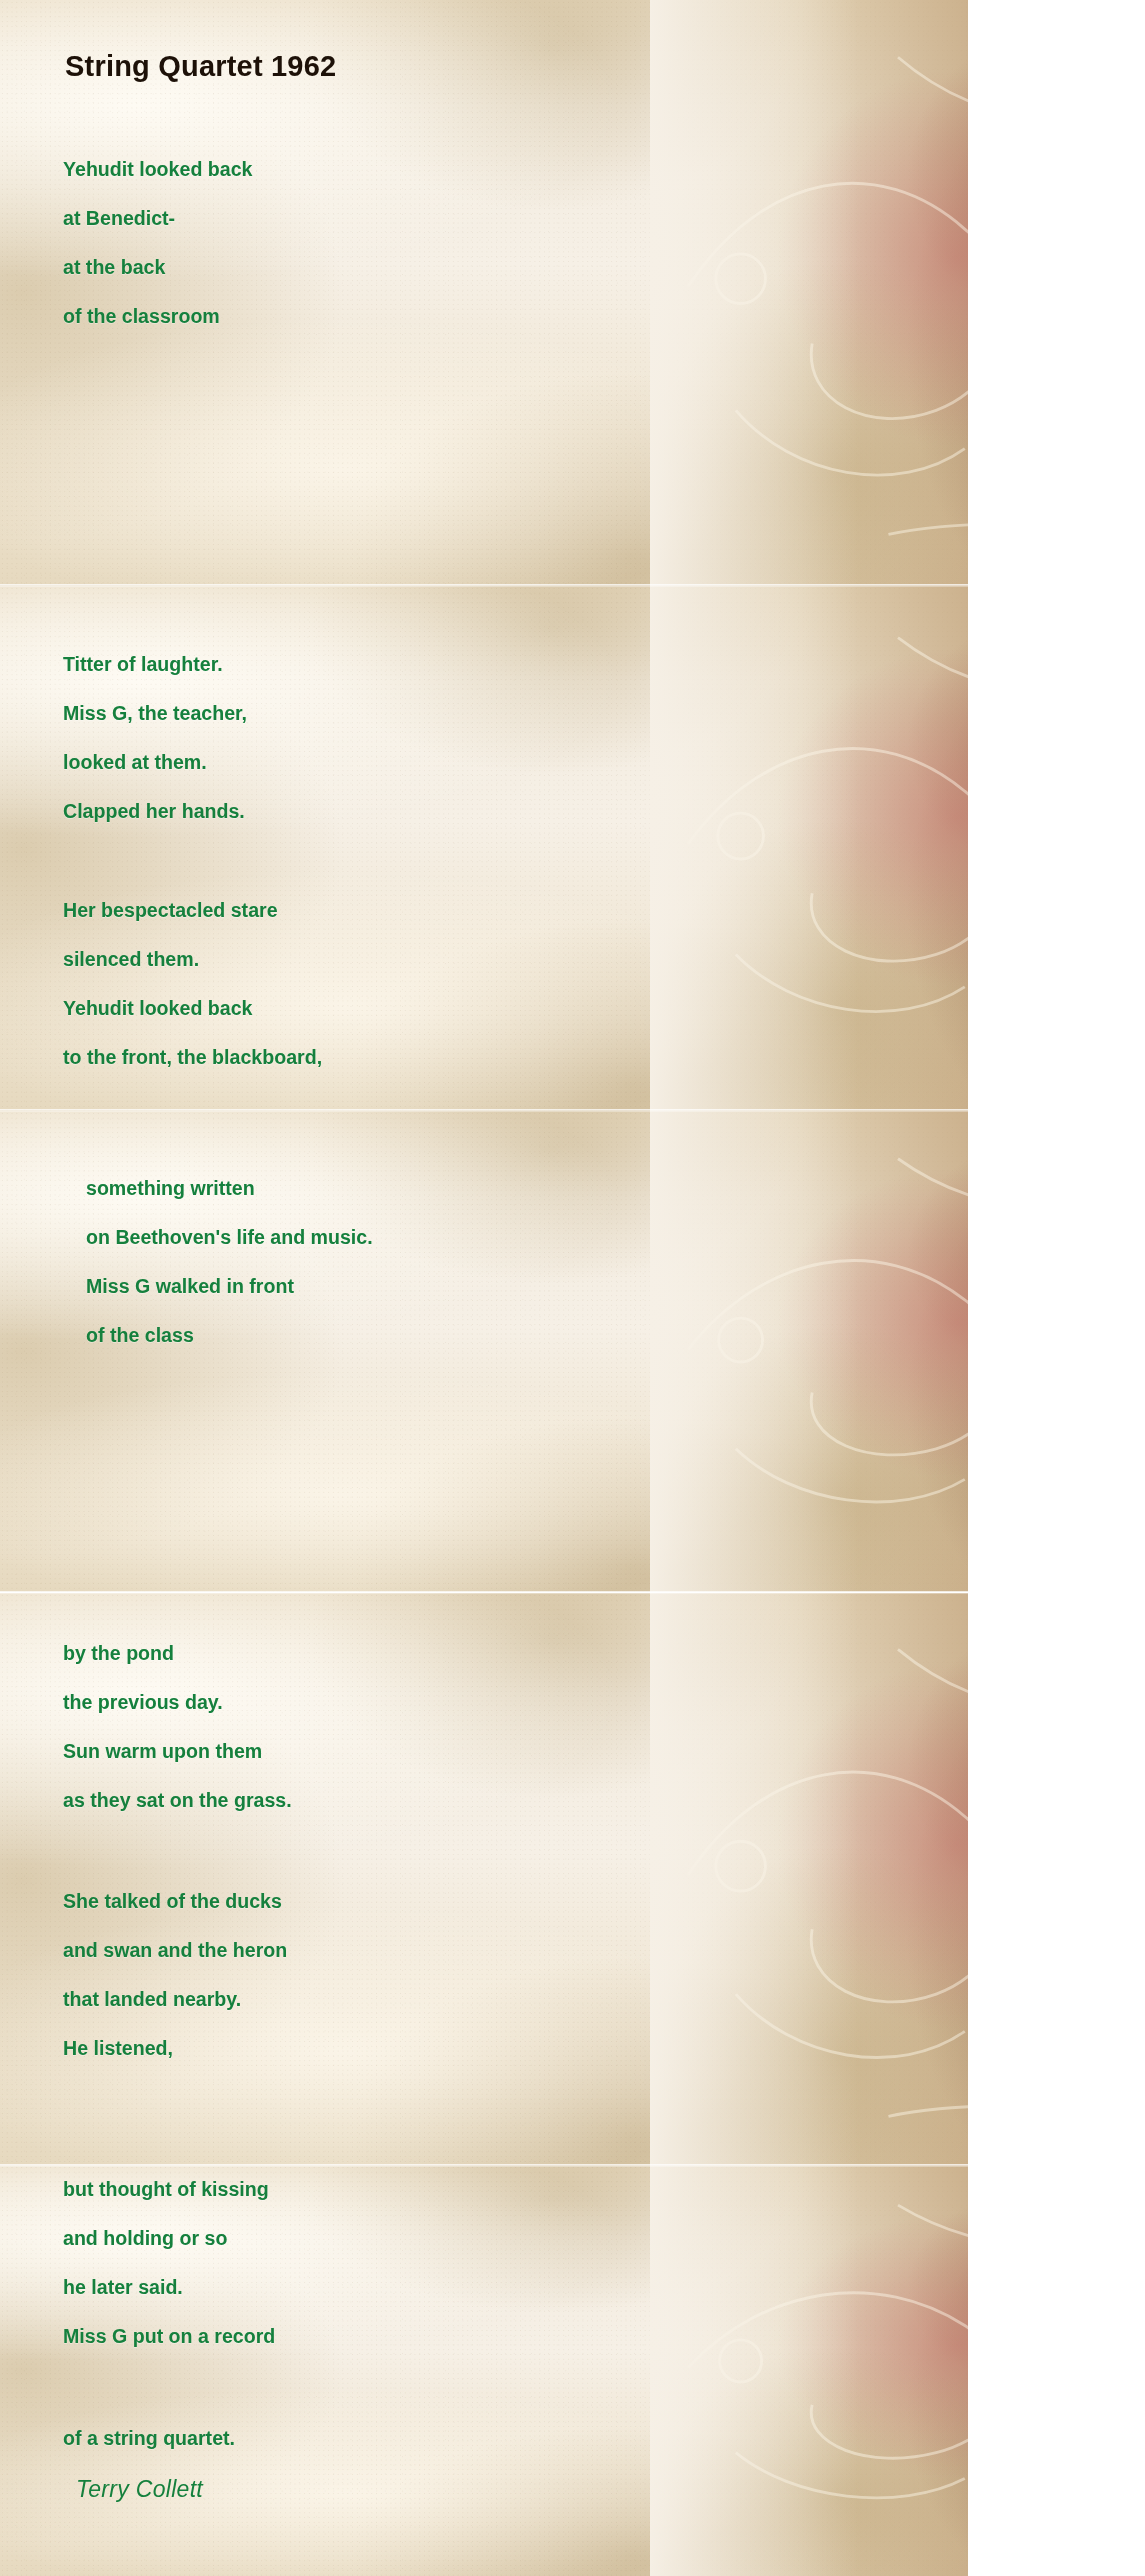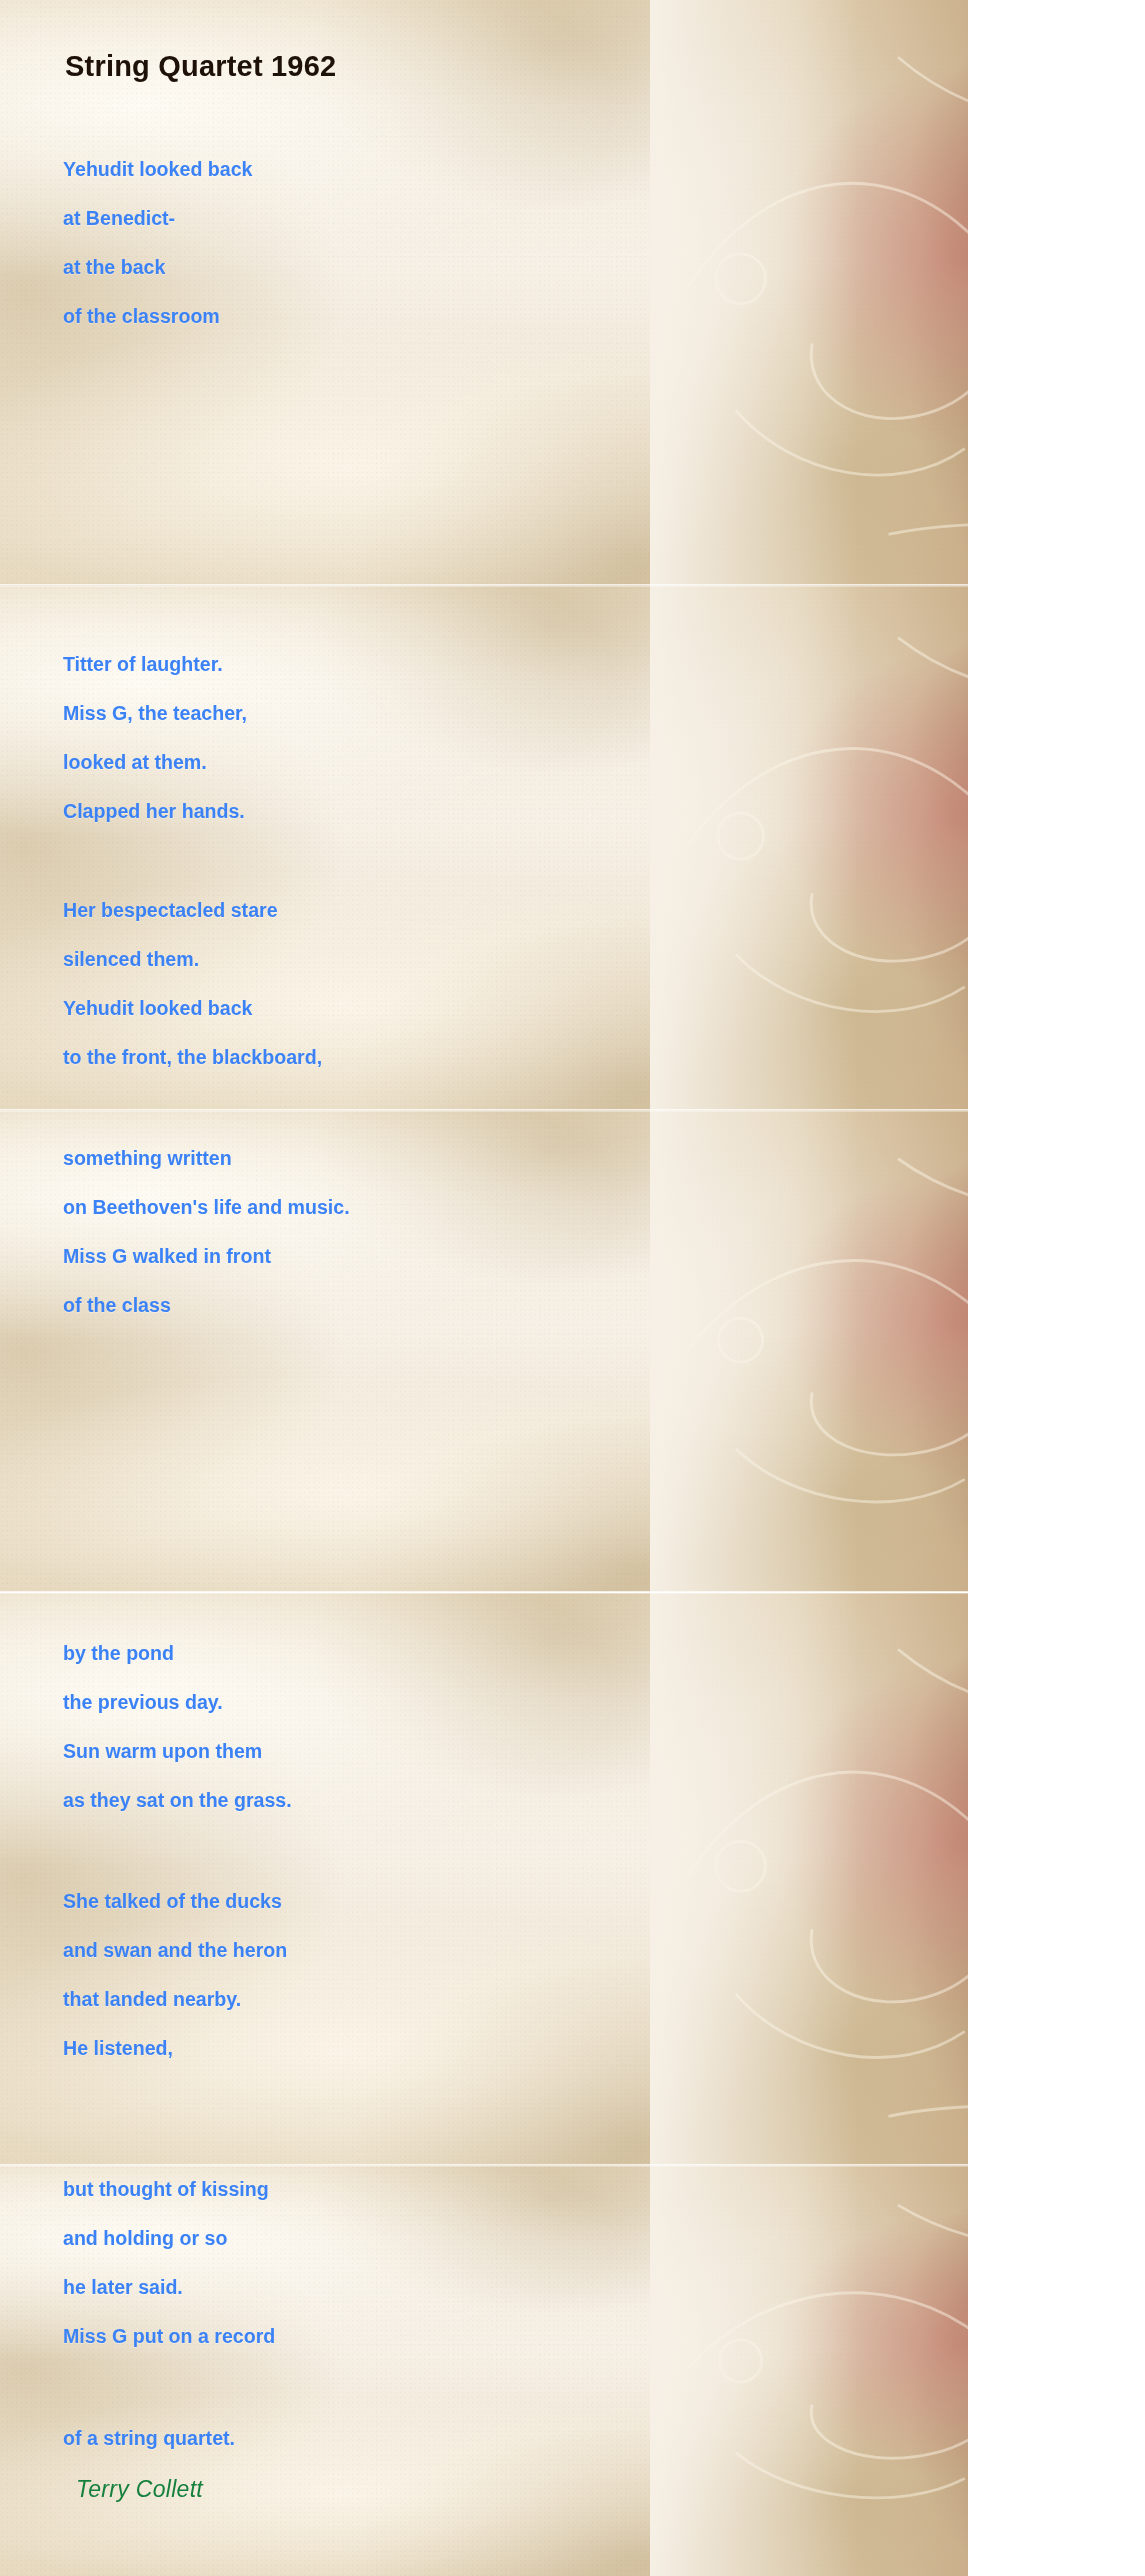--- a/index.html
+++ b/index.html
@@ -97,21 +97,21 @@
     left: 65px;
     top: 50px;
     font-size: 29px;
     font-weight: bold;
     color: #1d1108;
     letter-spacing: 0.2px;
   }
   .stanza {
     position: absolute;
     left: 63px;
-    color: #3b82f6;
+    color: #15803d;
     font-size: 19.6px;
     font-weight: bold;
     line-height: 49px;
     white-space: pre;
     text-shadow: 0 1px 0 rgba(255,255,255,0.35);
   }
   .author {
     position: absolute;
     left: 76px;
     top: 2476px;
@@ -271,21 +271,21 @@
 at the back
 of the classroom</div>
     <div class="stanza" style="top:640px;">Titter of laughter.
 Miss G, the teacher,
 looked at them.
 Clapped her hands.</div>
     <div class="stanza" style="top:886px;">Her bespectacled stare
 silenced them.
 Yehudit looked back
 to the front, the blackboard,</div>
-    <div class="stanza" style="top:1134px;">something written
+    <div class="stanza" style="top:1164px;margin-left:23px;">something written
 on Beethoven's life and music.
 Miss G walked in front
 of the class</div>
     <div class="stanza" style="top:1629px;">by the pond
 the previous day.
 Sun warm upon them
 as they sat on the grass.</div>
     <div class="stanza" style="top:1877px;">She talked of the ducks
 and swan and the heron
 that landed nearby.

